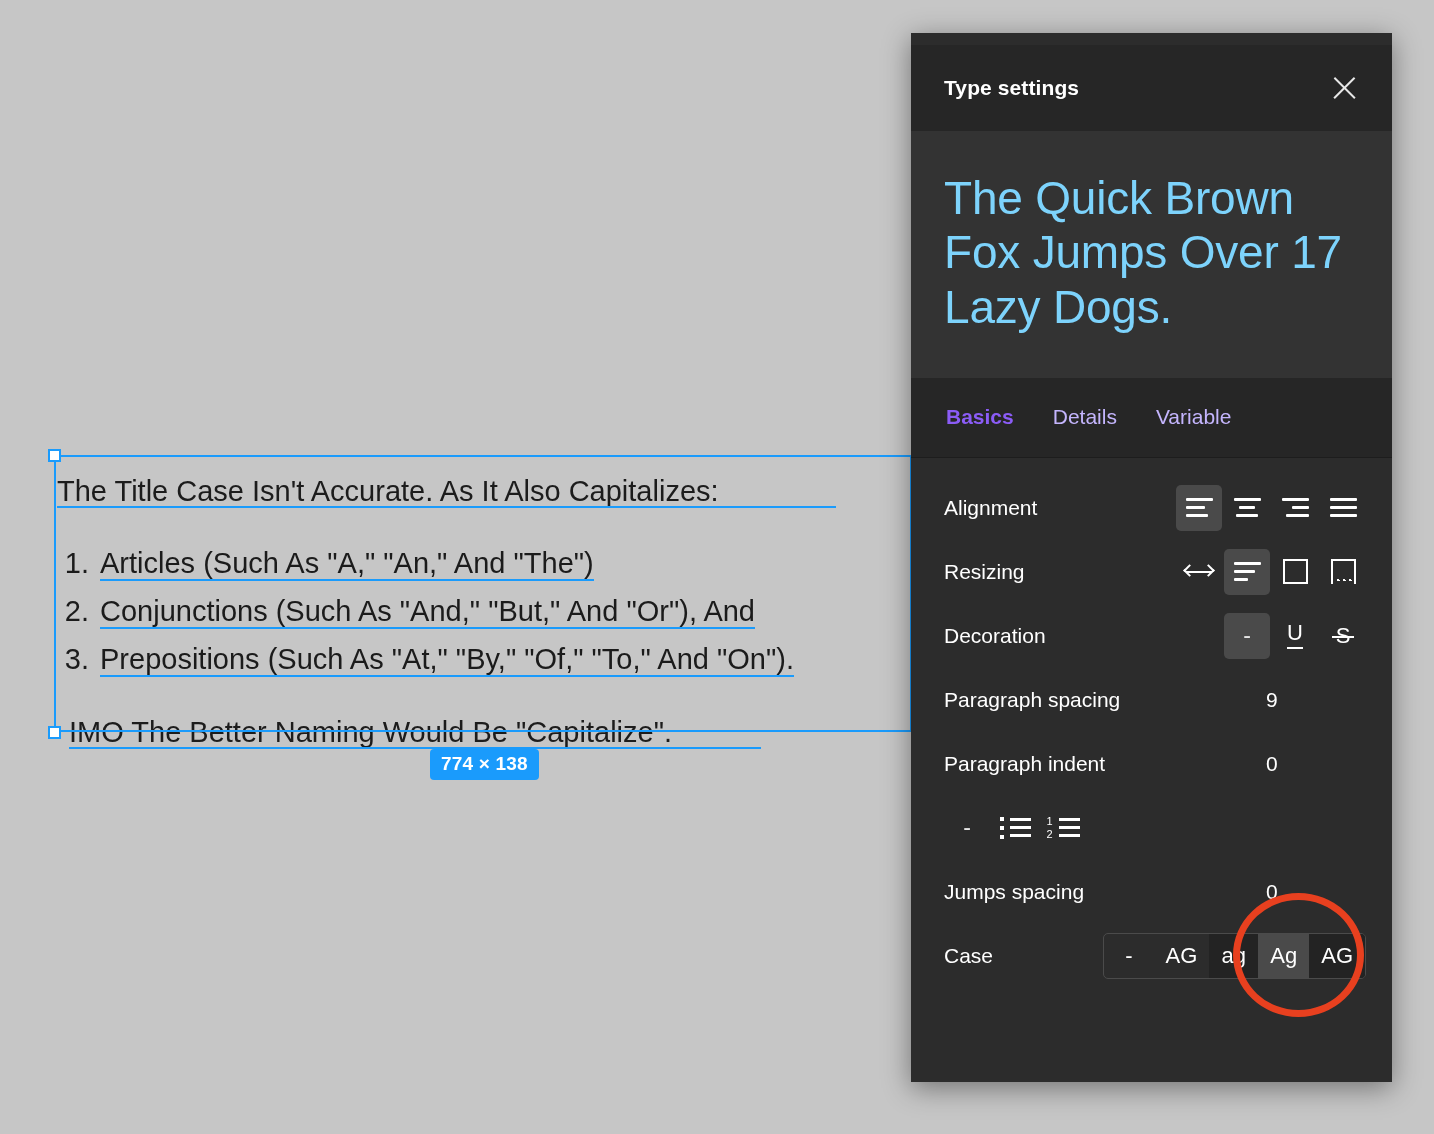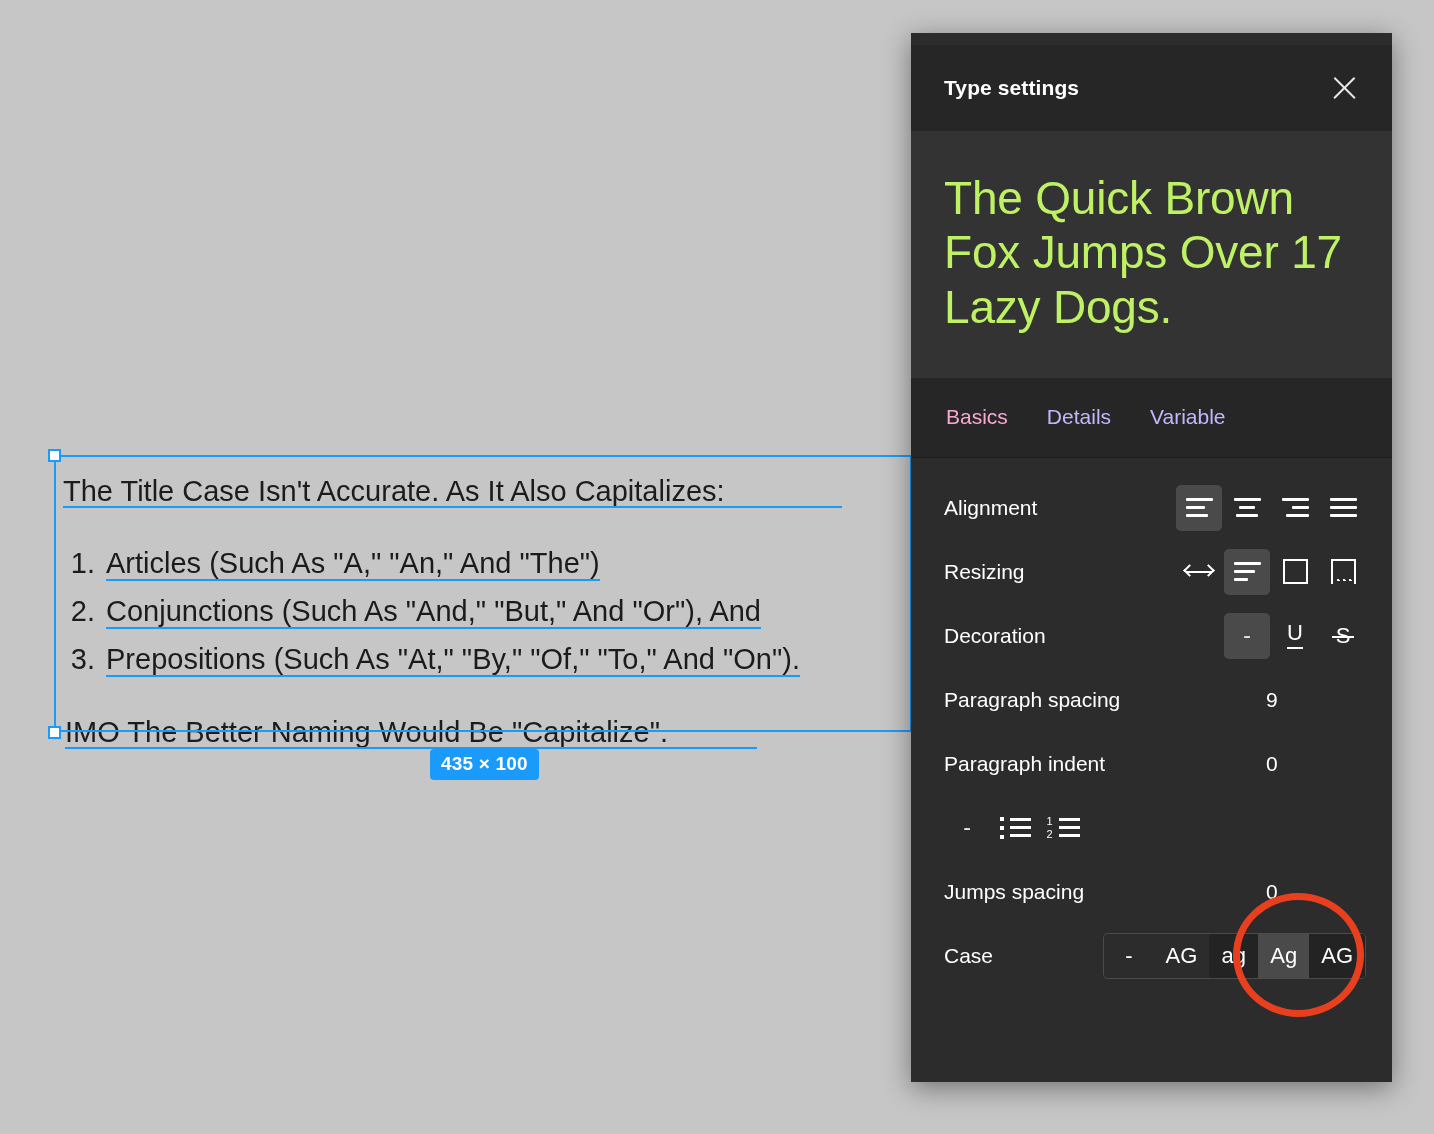--- a/index.html
+++ b/index.html
@@ -17,21 +17,21 @@
 
   
   #canvas {
     position: absolute;
     inset: 0;
     background: #c6c6c6;
   }
 
   #text-layer {
     position: absolute;
-    left: 60px;
+    left: 54px;
     top: 455px;
     width: 967px;
     height: 278px;
     color: #1b1b1b;
     font-size: 29px;
     line-height: 1.0;
   }
 
   
   #sel-frame {
@@ -105,21 +105,21 @@
     padding-right: 11px;
   }
   #num-list li .body { position: relative; }
   #num-list li .body .rule {
     position: absolute;
     left: 0; right: 0; bottom: -3px;
     height: 2px;
     background: #1a9bfc;
   }
 
-  #para-tail { margin: 44px 0 0 5px; }
+  #para-tail { margin: 44px 0 0 15px; }
   #para-tail .rule { left: 0; width: 692px; }
 
   
   #panel {
     position: absolute;
     left: 911px;
     top: 33px;
     width: 481px;
     height: 1049px;
     background: #2c2c2c;
@@ -159,40 +159,40 @@
 
   #preview {
     background: #333333;
     padding: 40px 33px 44px 33px;
     min-height: 243px;
   }
   #preview-text {
     font-size: 46px;
     line-height: 1.18;
     font-weight: 400;
-    color: #bef264;
+    color: #7dd3fc;
     letter-spacing: -.2px;
   }
 
   #tabbar {
     background: #262626;
     height: 80px;
     display: flex;
     align-items: center;
     padding: 0 33px;
     gap: 35px;
     border-bottom: 1px solid #1d1d1d;
   }
   .tab {
     font-size: 21px;
     color: #c4b5fd;
     cursor: pointer;
     padding: 4px 2px;
   }
-  .tab.active { color: #f9a8d4; font-weight: normal; }
+  .tab.active { color: #8b5cf6; font-weight: bold; }
 
   #rows { padding: 18px 0 0 0; }
   .row {
     height: 64px;
     display: flex;
     align-items: center;
     padding: 0 26px 0 33px;
   }
   .row-label {
     font-size: 21px;
@@ -348,21 +348,21 @@
 
     <div class="tline" id="para-tail">
       <span>IMO The Better Naming Would Be "Capitalize".</span>
       <span class="rule"></span>
     </div>
   </div>
 
   <div id="sel-frame"></div>
   <div class="sel-handle tl"></div>
   <div class="sel-handle bl"></div>
-  <div id="size-badge">435 × 100</div>
+  <div id="size-badge">774 × 138</div>
 </div>
 
 <div id="panel">
 
   <div id="panel-header">
     <div id="panel-title">Type settings</div>
     <div id="close-btn"></div>
   </div>
 
   <div id="preview">

